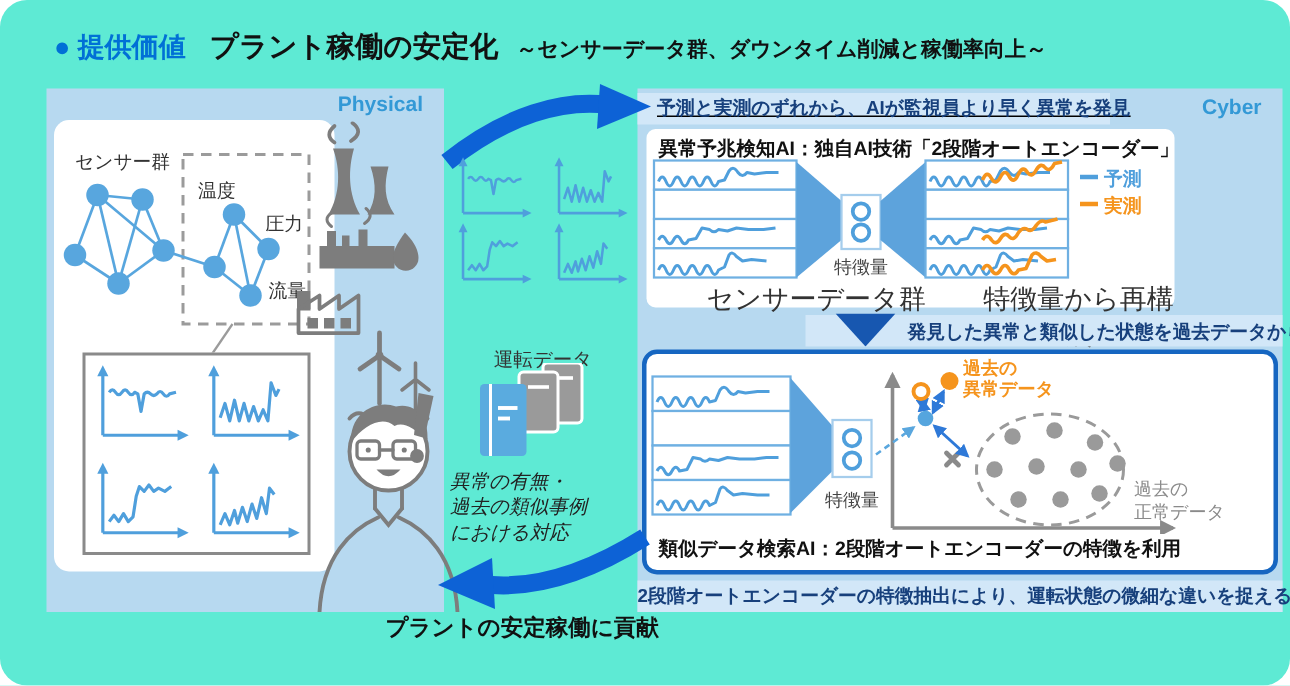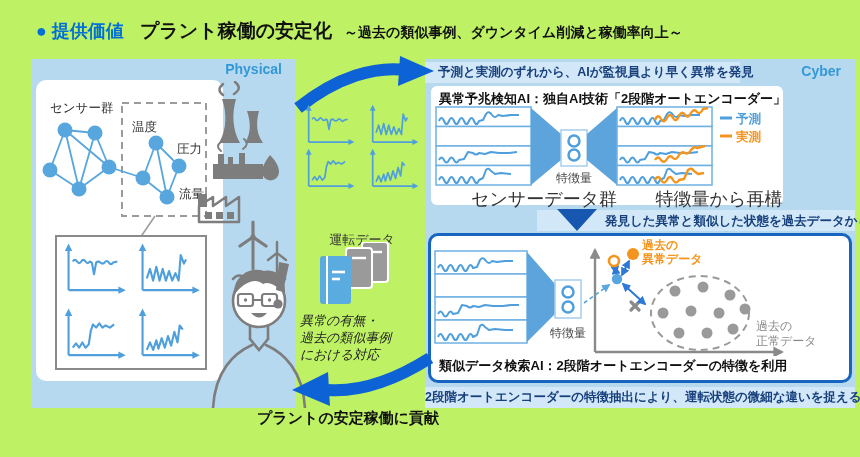--- a/index.html
+++ b/index.html
@@ -1,17 +1,17 @@
 <!DOCTYPE html>
 <html><head>
 <meta charset="utf-8">
 <style>
   html,body{margin:0;padding:0;background:#fff;}
-  #stage{position:relative;width:860px;height:457px;background:#bef264;overflow:hidden;
-         font-family:"Liberation Sans","DejaVu Sans",sans-serif;}
+  #stage{position:relative;width:860px;height:457px;background:#5eead4;overflow:hidden;
+         font-family:"Liberation Sans","DejaVu Sans",sans-serif;border-radius:18px;}
   .abs{position:absolute;}
   
   .titlebar{position:absolute;left:36px;top:18px;display:flex;align-items:baseline;white-space:nowrap;}
   .t-label{color:#0070d6;font-size:18px;font-weight:bold;}
   .t-main{color:#111;font-size:19px;font-weight:bold;margin-left:16px;}
   .t-sub{color:#111;font-size:14px;font-weight:bold;margin-left:12px;}
   
   .panel{position:absolute;background:#b7d9f0;}
   .corner-label{position:absolute;color:#3399d6;font-size:14px;font-weight:bold;}
   .whitebox{position:absolute;background:#fff;border-radius:10px;}
@@ -71,21 +71,21 @@
         <polygon points="9,1 5.5,8 12.5,8" fill="#4f9fdc"></polygon>
           <polygon points="63,45 56,41.5 56,48.5" fill="#4f9fdc"></polygon>
         <path d="M13,40 l3,-7 l3,7 l3,-9 l2,8 l3,-10 l3,9 l3,-11 l3,9 l3,-13 l3,10 l2,-16 l3,4" fill="none" stroke="#4f9fdc" stroke-width="2" stroke-linejoin="round"></path>
       </symbol>
     </defs>
   </svg>
 
   <div class="titlebar">
     <span class="t-label">● 提供価値</span>
     <span class="t-main">プラント稼働の安定化</span>
-    <span class="t-sub">～過去の類似事例、ダウンタイム削減と稼働率向上～</span>
+    <span class="t-sub">～センサーデータ群、ダウンタイム削減と稼働率向上～</span>
   </div>
 
   <div class="panel" style="left:31px;top:59px;width:265px;height:349px;">
     <div class="corner-label" style="right:14px;top:2px;">Physical</div>
 
     <div class="whitebox" style="left:5px;top:21px;width:187px;height:301px;">
       <svg class="abs" style="left:0;top:0;" width="187" height="162" viewBox="0 0 187 162">
         <text x="14" y="32" font-size="12.5" fill="#333">センサー群</text>
         <rect x="86" y="23" width="84" height="113" fill="none" stroke="#9b9b9b" stroke-width="2" stroke-dasharray="7,5"></rect>
         <line x1="119" y1="136" x2="104" y2="158" stroke="#9b9b9b" stroke-width="1.5"></line>
@@ -191,21 +191,21 @@
     <svg class="abs" style="left:240px;top:60px;width:0;height:0;"></svg>
     <svg class="abs" style="left:238px;top:202px;" width="26" height="52" viewBox="0 0 26 52">
       <path d="M10,1 L20,3 L14,31 L7,29 Z" fill="#7d7d7d"></path>
       <circle cx="9" cy="43" r="4.6" fill="#7d7d7d"></circle>
     </svg>
   </div>
 
   <div class="panel" style="left:425px;top:59px;width:430px;height:349px;">
     <div class="corner-label" style="right:14px;top:4px;">Cyber</div>
 
-    <div class="band" style="left:0;top:3px;width:315px;height:21px;">
+    <div class="band" style="left:0;top:3px;width:315px;height:21px;text-decoration:underline;">
       <div class="navy" style="padding-left:13px;line-height:21px;">予測と実測のずれから、AIが監視員より早く異常を発見</div>
     </div>
 
     <div class="box1" style="left:6px;top:27px;width:352px;height:119px;">
       <div class="box1-title">異常予兆検知AI：独自AI技術「2段階オートエンコーダー」</div>
       <svg class="abs" style="left:3px;top:20px;" width="346" height="80" viewBox="0 0 346 80">
         <g>
           <g fill="#fff" stroke="#6fb0e2" stroke-width="1.5">
             <rect x="2" y="1" width="95" height="19.5"></rect>
               <rect x="2" y="20.5" width="95" height="19.5"></rect>

